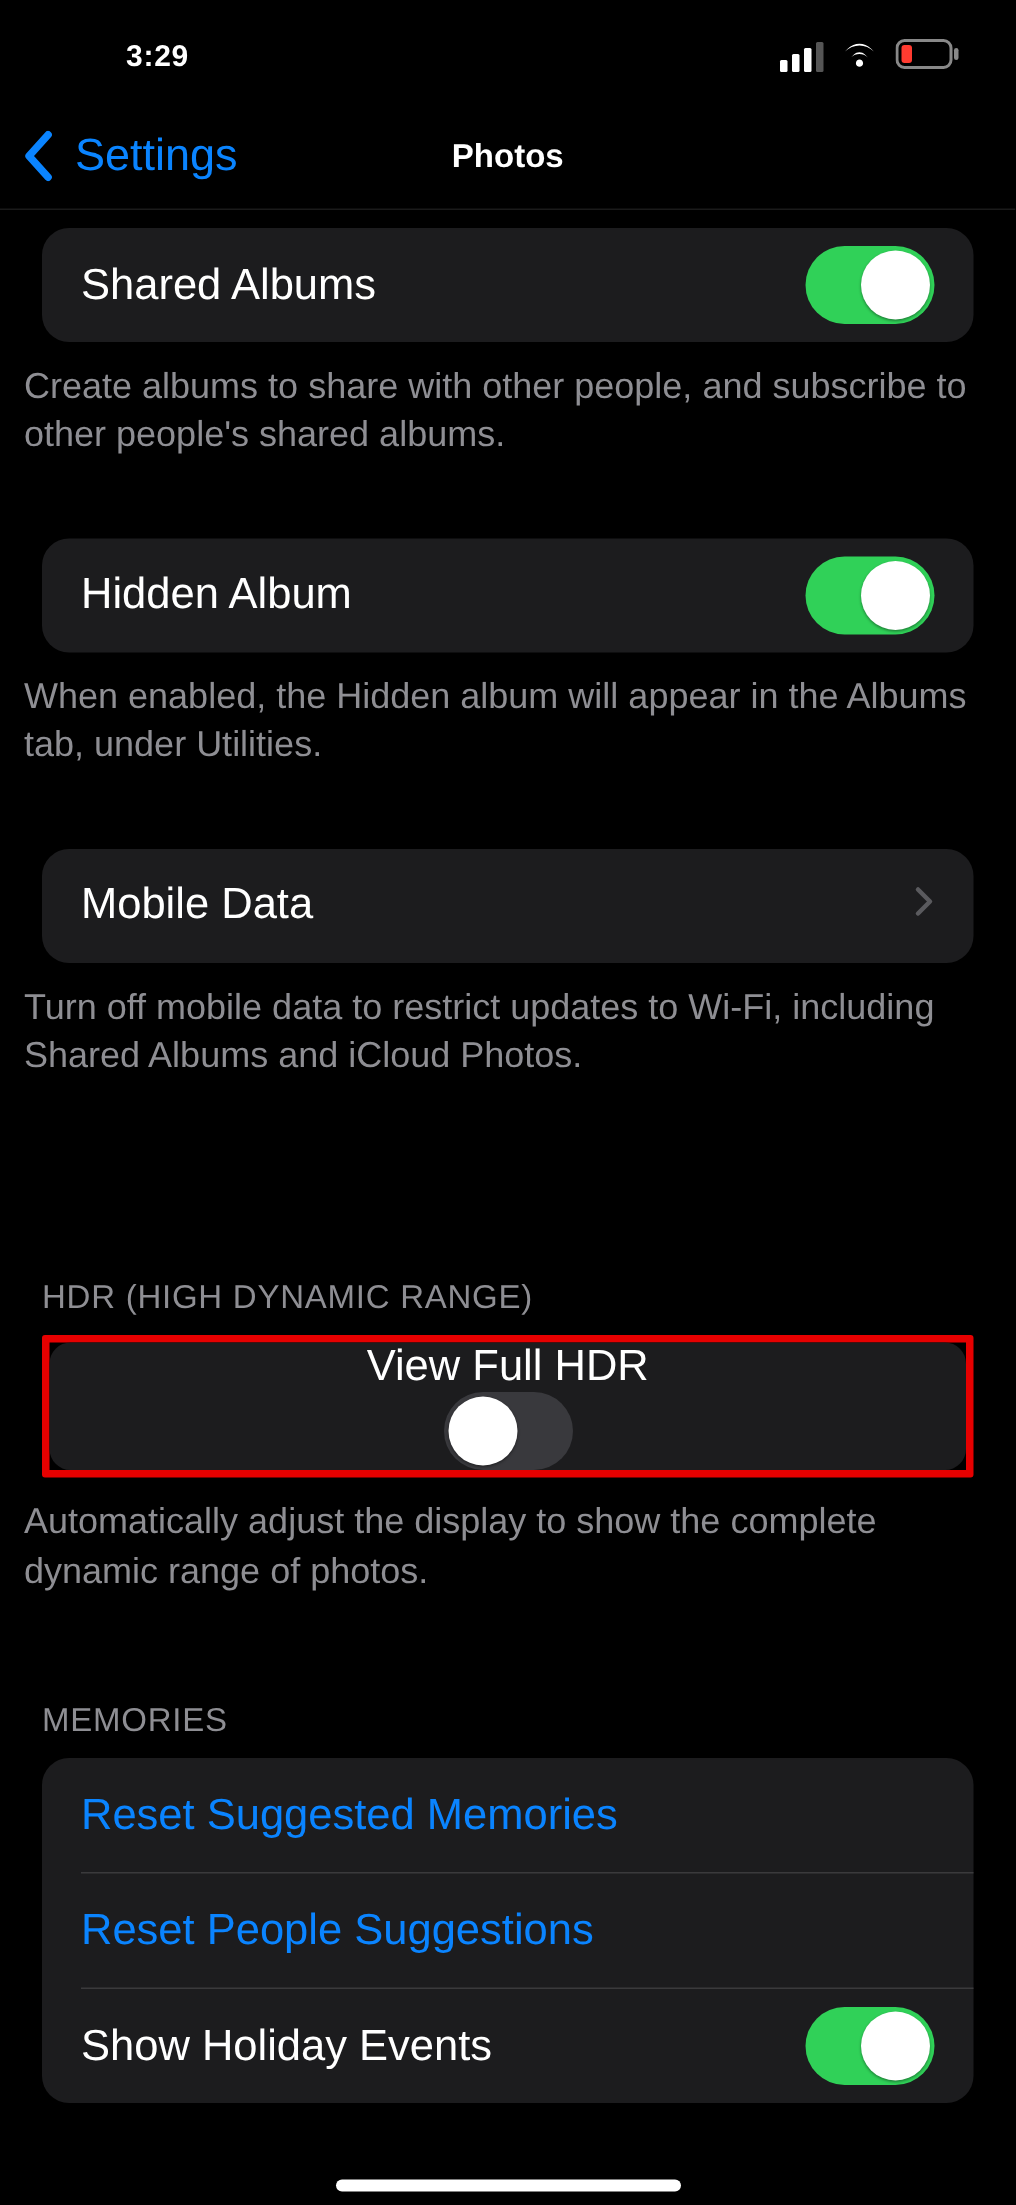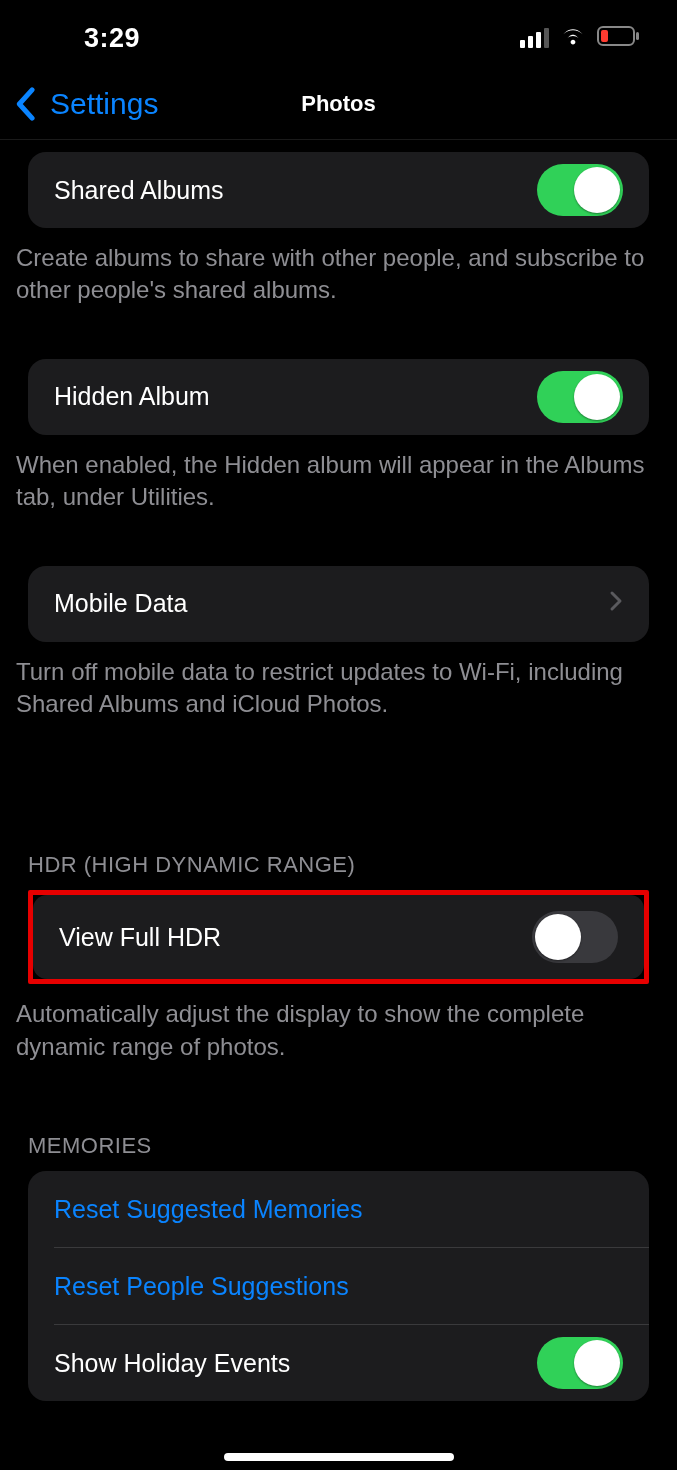--- a/index.html
+++ b/index.html
@@ -12,21 +12,21 @@
     overflow: hidden;
   }
   .status-bar {
     display: flex;
     justify-content: space-between;
     align-items: center;
     padding: 18px 36px 10px 36px;
     height: 68px;
   }
   .status-time {
-    font-size: 27px;
+    font-size: 20px;
     font-weight: 600;
     letter-spacing: 0.5px;
     margin-left: 48px;
   }
   .status-right { display: flex; align-items: center; gap: 10px; }
   .nav-header {
     position: relative;
     height: 72px;
     display: flex;
     align-items: center;
@@ -52,21 +52,21 @@
   }
   .content { padding: 0 0 20px 0; }
   .group { padding: 0 28px; }
   .cell {
     background: #1c1c1e;
     min-height: 76px;
     display: flex;
     align-items: center;
     justify-content: space-between;
     padding: 0 26px;
-    font-size: 25px;
+    font-size: 29px;
     color: #fff;
   }
   .cell.single { border-radius: 18px; }
   .cell.first { border-top-left-radius: 18px; border-top-right-radius: 18px; }
   .cell.last { border-bottom-left-radius: 18px; border-bottom-right-radius: 18px; }
   .group-inner { background:#1c1c1e; border-radius:18px; }
   .group-inner .cell { background: transparent; }
   .group-inner .divider { height:1px; background:#3a3a3c; margin-left:26px; }
   .footer-text {
     color: #8e8e93;
@@ -103,21 +103,21 @@
   }
   .toggle.on .knob { right: 3px; }
   .toggle.off .knob { left: 3px; }
   .chevron-right { color:#5a5a5e; }
   .highlight-box {
     border: 5px solid #e60000;
     border-radius: 2px;
     margin: 0 28px;
     padding: 0;
   }
-  .highlight-box .cell { border-radius: 14px; background:#1c1c1e; min-height:84px; }
+  .highlight-box .cell { border-radius: 14px; background:#1c1c1e; min-height:84px;flex-direction:column; }
   .home-indicator {
     position: absolute;
     bottom: 9px;
     left: 50%;
     transform: translateX(-50%);
     width: 230px; height: 8px;
     background: #fff;
     border-radius: 4px;
   }
   .cellular { display:flex; align-items:flex-end; gap:3px; height:20px;}

